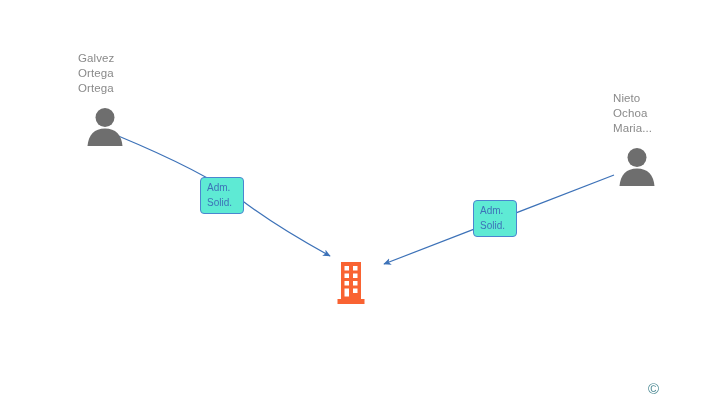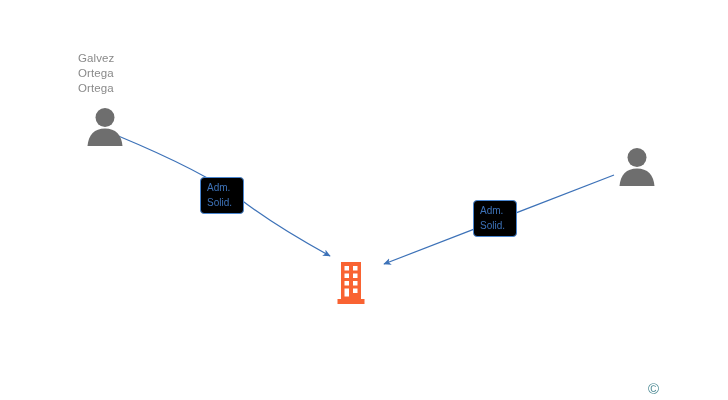--- a/index.html
+++ b/index.html
@@ -47,21 +47,21 @@
     white-space: pre;
     letter-spacing: 0.3px;
   }
   .company-name span { display: block; }
 
   
   .edge-label {
     position: absolute;
     border: 1px solid #4a86d0;
     border-radius: 4px;
-    background: #000000;
+    background: #5eead4;
     color: #3d72b8;
     font-size: 10px;
     line-height: 15px;
     padding: 2px 2px 3px 6px;
     box-sizing: border-box;
     text-align: left;
   }
   .edge-label span { display: block; }
 
   
@@ -110,20 +110,25 @@
     <span>Galvez</span>
     <span>Ortega</span>
     <span>Ortega</span>
   </div>
 
   <svg style="position:absolute; left:82px; top:106px;" width="46" height="40" viewBox="0 0 46 40">
     <circle cx="23" cy="11.5" r="9.5" fill="#6e6e6e"></circle>
     <path d="M 23 22.5 C 33.6 22.5 39.5 28.6 40.5 40 L 5.5 40 C 6.5 28.6 12.4 22.5 23 22.5 Z" fill="#6e6e6e"></path>
   </svg>
 
+  <div class="person-name" style="left:613px; top:91px;">
+    <span>Nieto</span>
+    <span>Ochoa</span>
+    <span>Maria...</span>
+  </div>
 
   <svg style="position:absolute; left:614px; top:146px;" width="46" height="40" viewBox="0 0 46 40">
     <circle cx="23" cy="11.5" r="9.5" fill="#6e6e6e"></circle>
     <path d="M 23 22.5 C 33.6 22.5 39.5 28.6 40.5 40 L 5.5 40 C 6.5 28.6 12.4 22.5 23 22.5 Z" fill="#6e6e6e"></path>
   </svg>
 
   <svg style="position:absolute; left:336px; top:262px;" width="30" height="42" viewBox="0 0 30 42">
     <rect x="5" y="0" width="20" height="37" fill="#f96332"></rect>
     <rect x="1.5" y="37" width="27" height="5" fill="#f96332"></rect>
     <rect x="8.5" y="4" width="4.5" height="4.5" fill="#ffffff"></rect>

